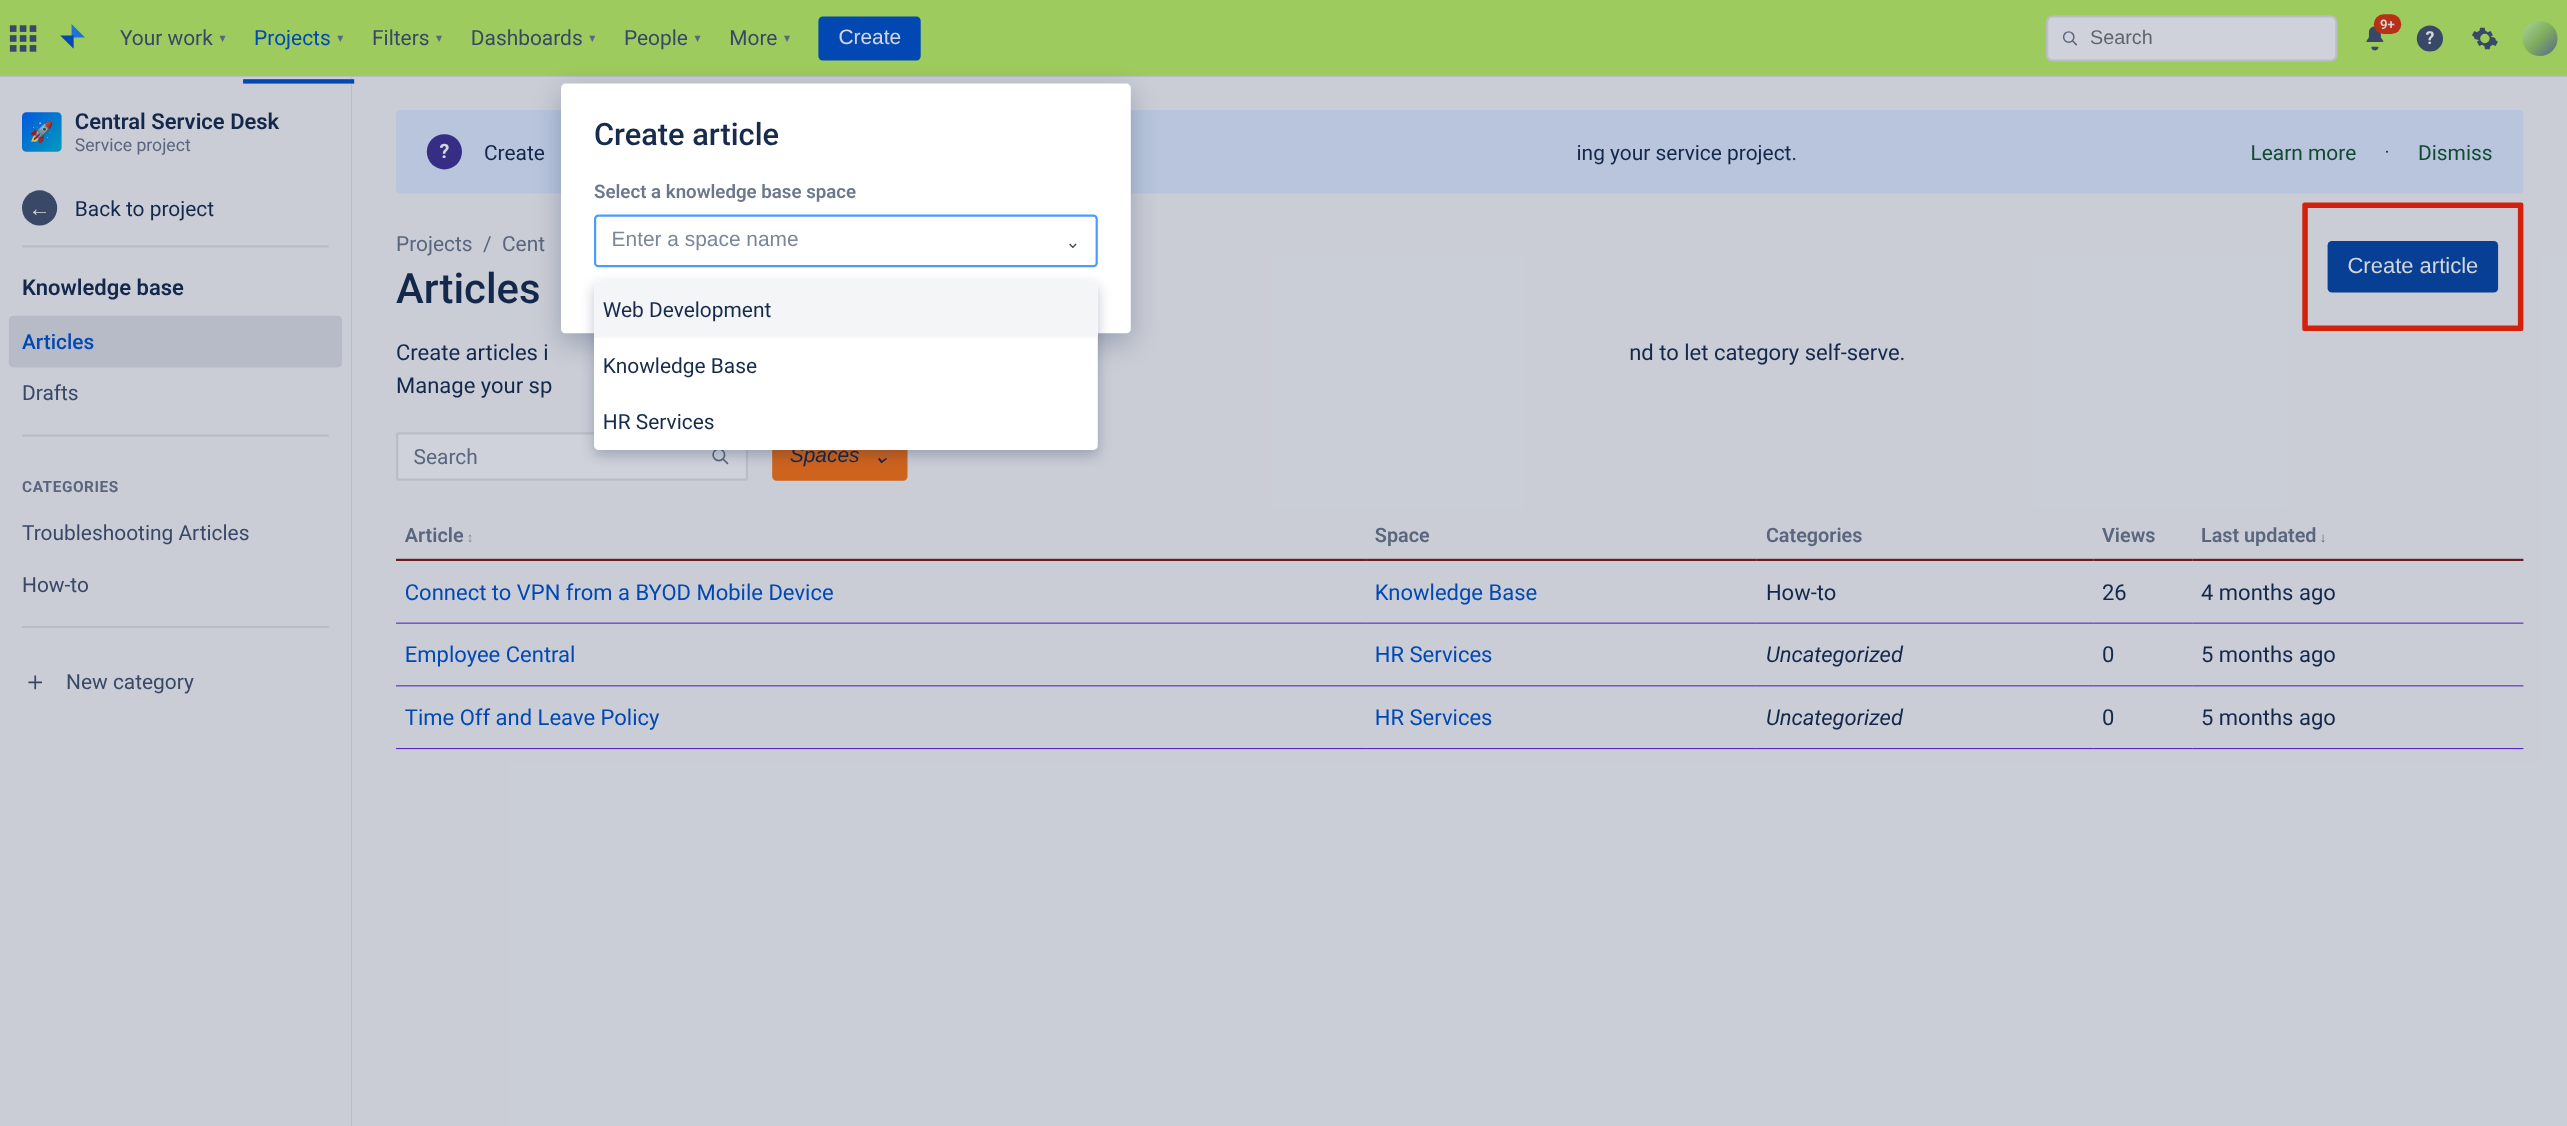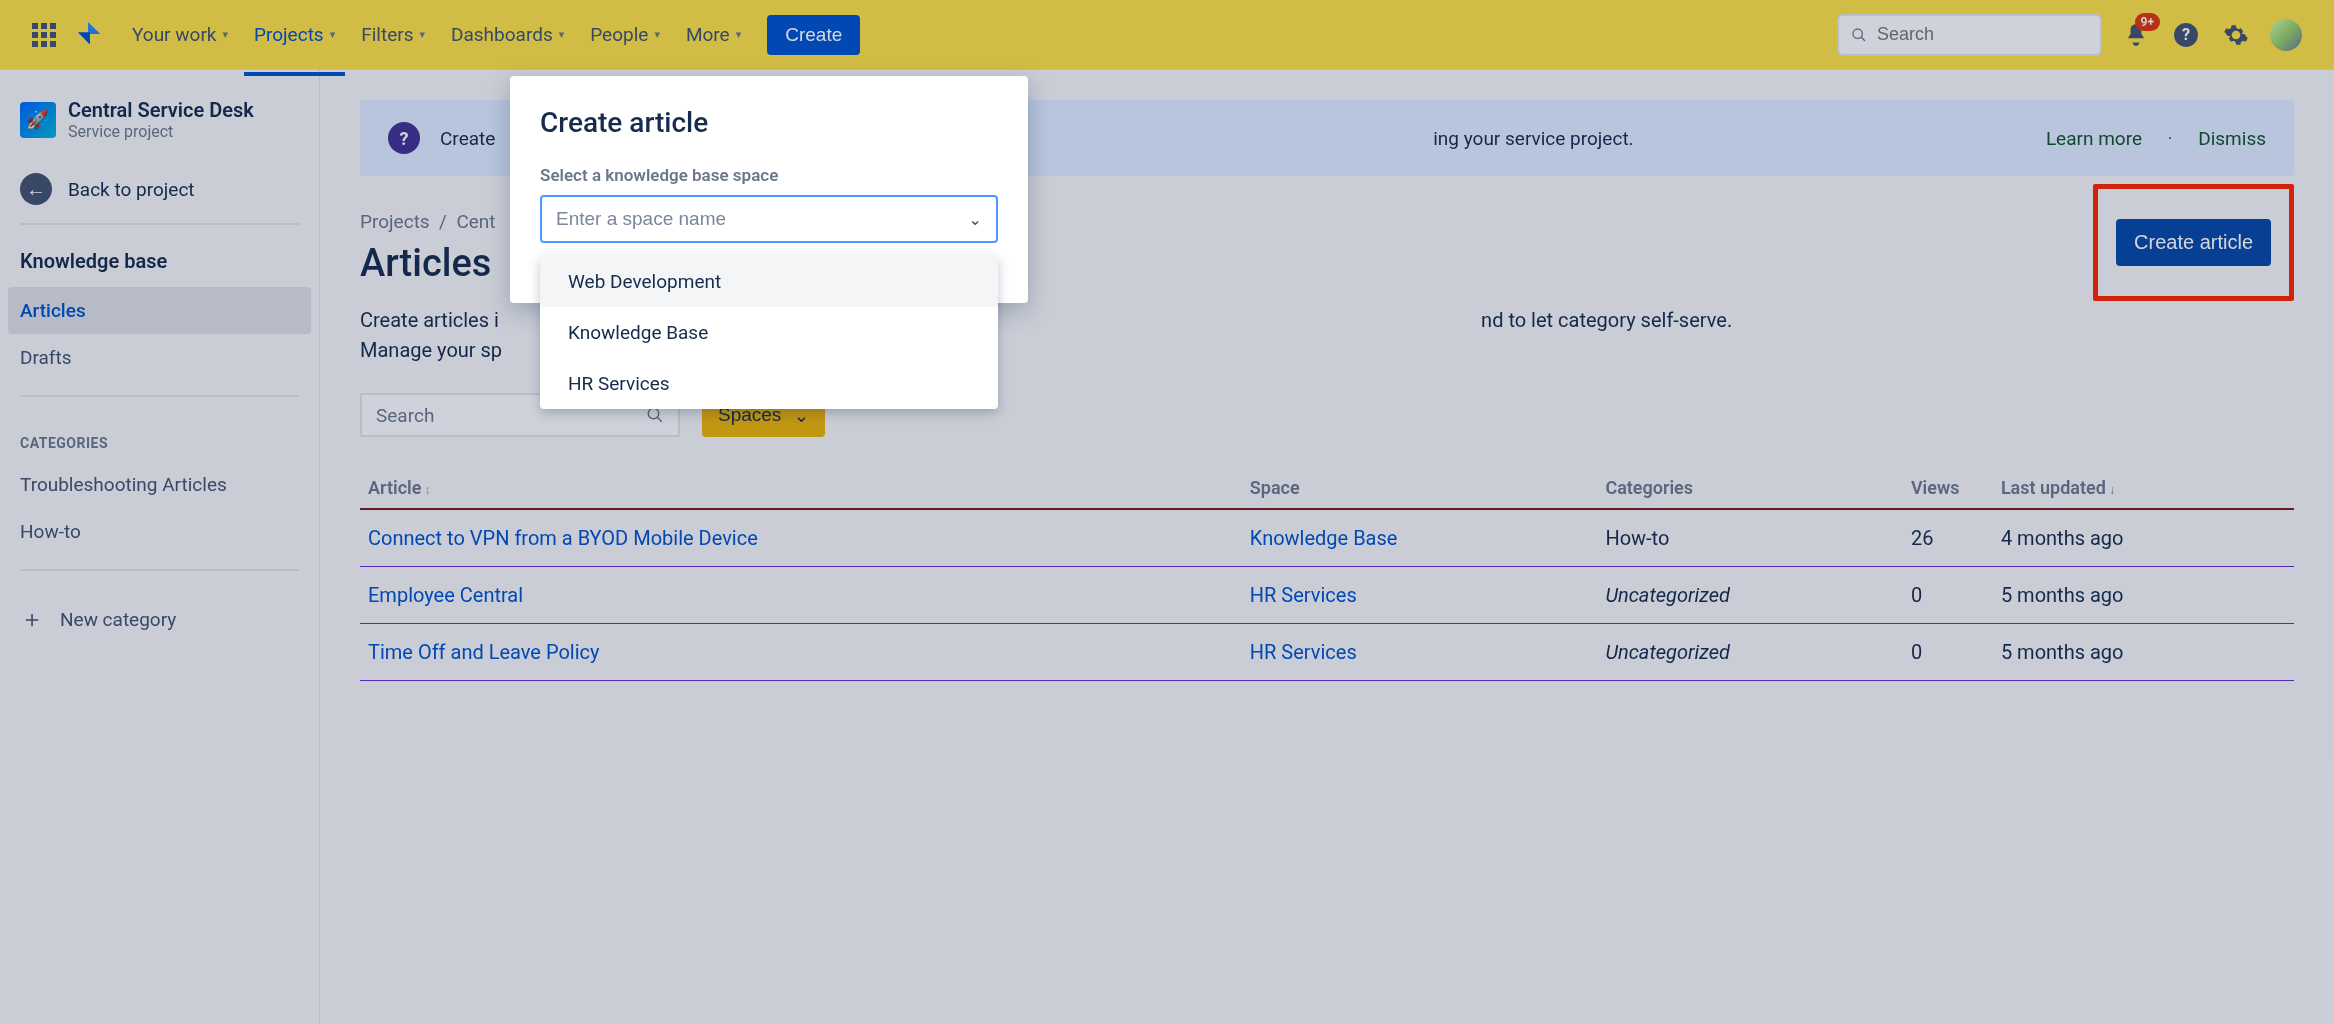--- a/index.html
+++ b/index.html
@@ -1,20 +1,20 @@
 <!DOCTYPE html>
 <html><head>
 <meta charset="utf-8">
 <style>
 * { box-sizing: border-box; margin: 0; padding: 0; }
 body { font-family: -apple-system, BlinkMacSystemFont, "Segoe UI", Roboto, sans-serif; background: #f4f5f7; position: relative; width: 2334px; height: 1024px; transform-origin: top left; }
 .scrim { position: absolute; inset: 0; background: rgba(9,30,66,0.18); z-index: 50; }
 
 
-.topnav { height: 70px; background: #fde047; border-bottom: 1px solid #dfe1e6; display: flex; align-items: center; padding: 0 32px; gap: 18px; }
+.topnav { height: 70px; background: #bef264; border-bottom: 1px solid #dfe1e6; display: flex; align-items: center; padding: 0 9px; gap: 18px; }
 .apps-icon { width: 24px; height: 24px; display: grid; grid-template-columns: repeat(3,6px); grid-template-rows: repeat(3,6px); gap: 3px; cursor: pointer; }
 .apps-icon span { background: #42526e; width: 6px; height: 6px; }
 .jira-logo { width: 30px; height: 30px; color: #0052cc; }
 .nav-items { display: flex; gap: 6px; align-items: center; }
 .nav-item { padding: 8px 10px; font-size: 19px; color: #42526e; cursor: pointer; display: flex; align-items: center; gap: 6px; border-radius: 4px; }
 .nav-item.active { color: #0052cc; position: relative; }
 .nav-item.active::after { content:""; position:absolute; left:0; right:0; bottom:-22px; height:4px; background:#0052cc; }
 .chevron { font-size: 11px; color: #6b778c; }
 .create-btn { background: #0052cc; color: #fff; padding: 9px 18px; border-radius: 4px; font-size: 19px; font-weight: 500; border: none; cursor: pointer; margin-left: 10px;}
 .spacer { flex: 1; }
@@ -54,40 +54,40 @@
 .page-head-row { display:flex; align-items:center; justify-content:space-between;}
 .page-title { font-size:38px; font-weight:500; color:#172b4d; margin-bottom:20px;}
 .create-article-btn-wrap { border: 5px solid #ff2400; padding: 30px 18px; border-radius:2px; margin-top:-30px;}
 .create-article-btn { background:#0747a6; color:#fff; border:none; padding: 12px 18px; font-size:20px; border-radius:4px; cursor:pointer;}
 
 .desc { font-size:20px; color:#172b4d; margin-bottom: 28px; line-height:1.5;}
 
 .toolbar { display:flex; gap:22px; margin-bottom: 30px;}
 .small-search { width:320px; height:44px; border:2px solid #dfe1e6; display:flex; align-items:center; padding: 0 14px; justify-content:space-between; background:#fafbfc; border-radius:2px;}
 .small-search span { font-size:19px; color:#6b778c;}
-.spaces-btn { height:44px; padding: 0 16px; background:#eab308; border:none; border-radius:4px; font-size:19px; color:#172b4d; display:flex; align-items:center; gap:12px; cursor:pointer;}
+.spaces-btn { height:44px; padding: 0 16px; background:#f97316; border:none; border-radius:4px; font-size:19px; color:#172b4d; display:flex; align-items:center; gap:12px; cursor:pointer;font-style:italic;}
 
 .table { width:100%; border-collapse:collapse;}
 .table th { text-align:left; font-size:18px; font-weight:600; color:#6b778c; padding: 10px 8px; border-bottom:2px solid #7f1d1d;}
 .table td { padding: 16px 8px; font-size:20px; border-bottom:1px solid #6d28d9; color:#172b4d;}
 .table a { color:#0052cc; text-decoration:none;}
 .uncat { font-style:italic; color:#42526e;}
 .th-sort::after { content:" ↕"; font-size:12px; color:#97a0af;}
 .th-sort-down::after { content:" ↓"; font-size:12px; color:#6b778c;}
 th.num, td.num { text-align:left; width:90px;}
 
 
 .modal { position:absolute; top:76px; left:510px; width:518px; background:#fff; border-radius:4px; box-shadow: 0 8px 24px rgba(9,30,66,0.25); z-index:100; padding: 30px 30px 60px 30px;}
 .modal h2 { font-size:28px; font-weight:500; color:#172b4d; margin-bottom: 26px;}
 .modal label { font-size:17px; font-weight:600; color:#6b778c; display:block; margin-bottom:10px;}
 .combo { width:100%; height:48px; border:2px solid #4c9aff; border-radius:4px; display:flex; align-items:center; padding:0 14px; justify-content:space-between; cursor:text;}
 .combo input { border:none; outline:none; font-size:19px; width:100%; color:#172b4d;}
 .combo input::placeholder { color:#7a869a;}
 .dropdown { position:absolute; top: 180px; left: 30px; right: 30px; background:#fff; border-radius:4px; box-shadow: 0 4px 12px rgba(9,30,66,0.25); overflow:hidden; z-index:110;}
-.dropdown-item { padding: 14px 28px; font-size:19px; color:#172b4d; cursor:pointer;}
+.dropdown-item { padding: 14px 8px; font-size:19px; color:#172b4d; cursor:pointer;}
 .dropdown-item.hover { background:#f4f5f7;}
 
 svg { display:block; }
 </style>
 </head>
 <body>
 
 <div class="topnav">
   <div class="apps-icon">
     <span></span>

